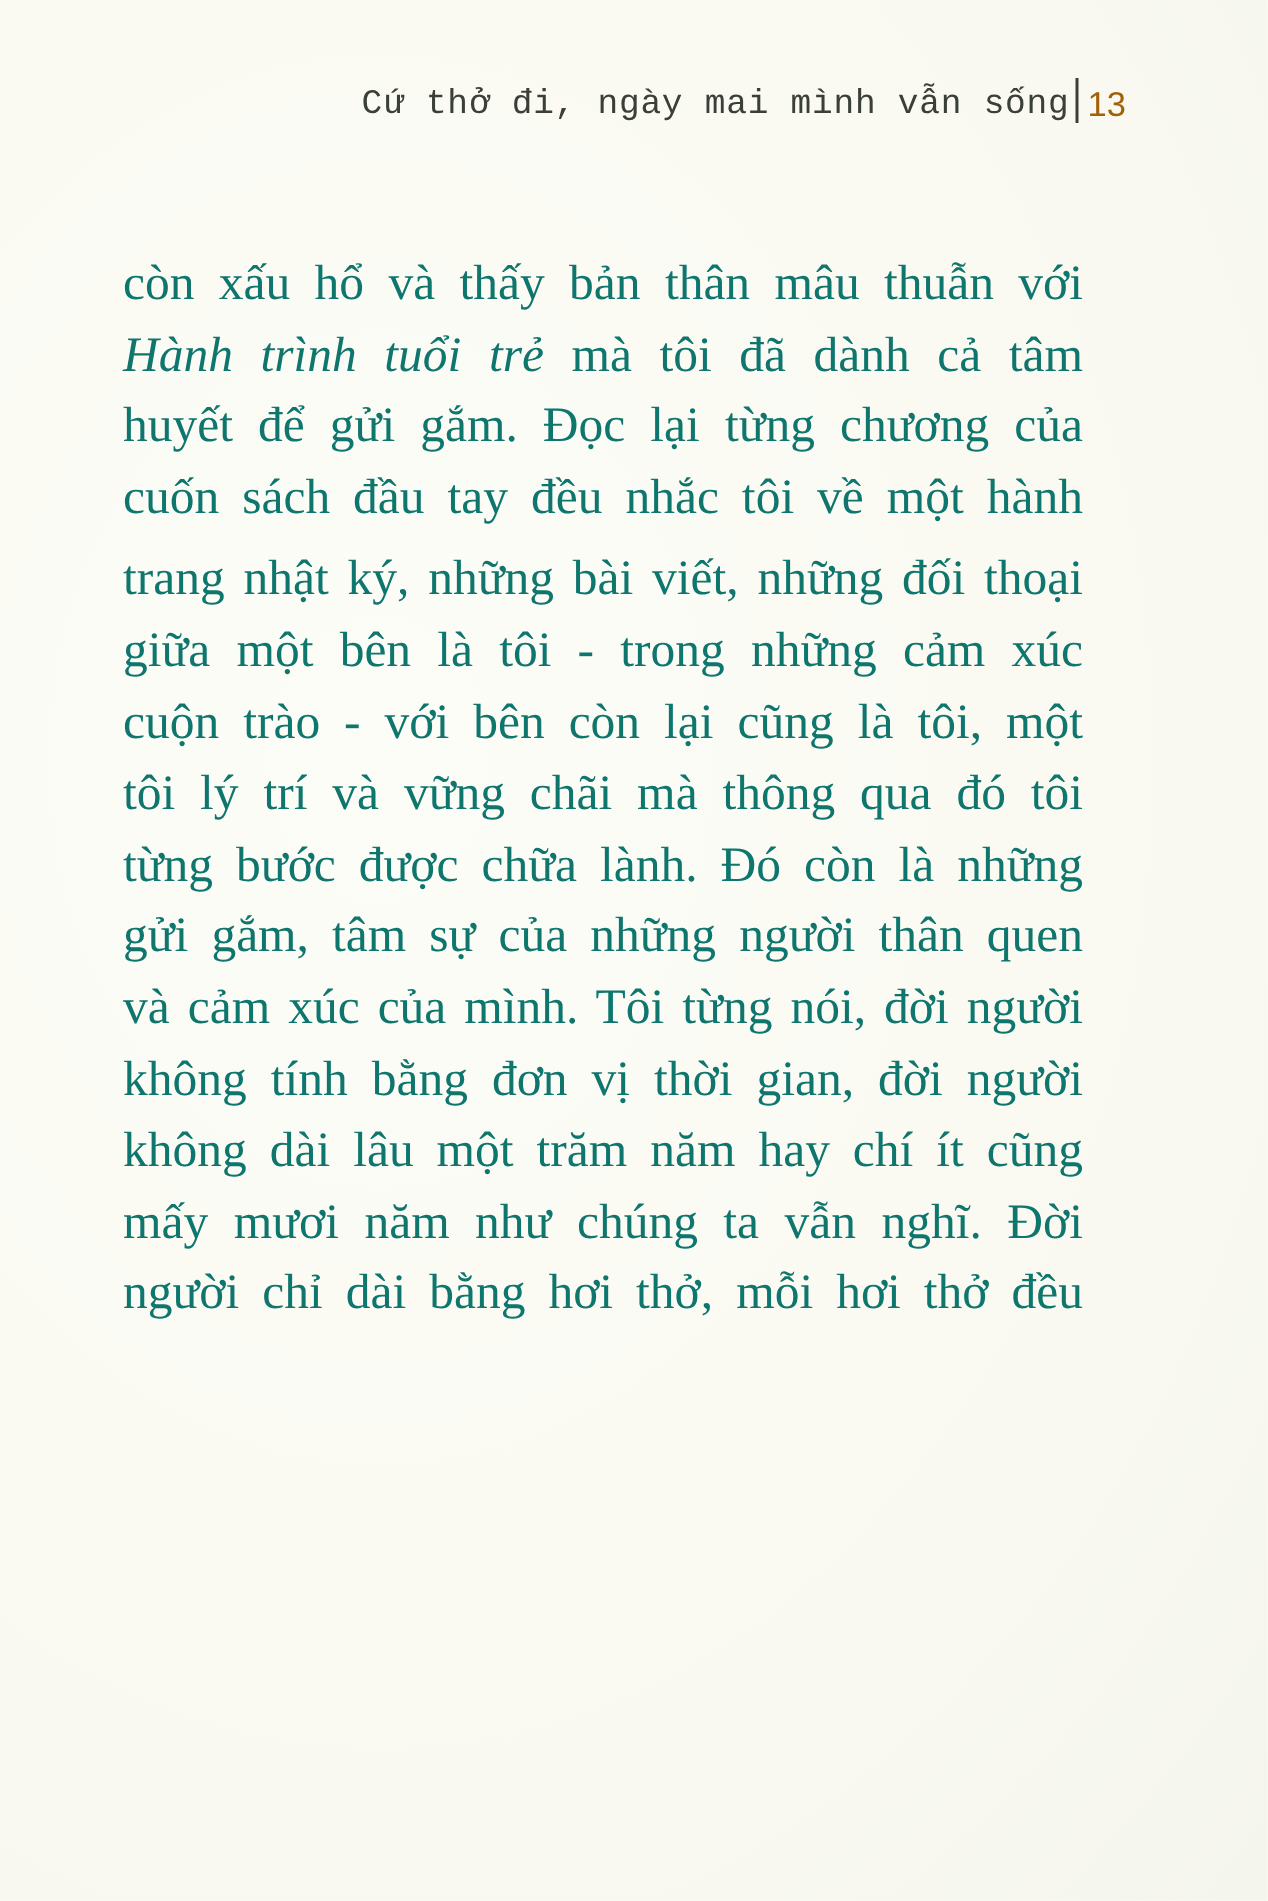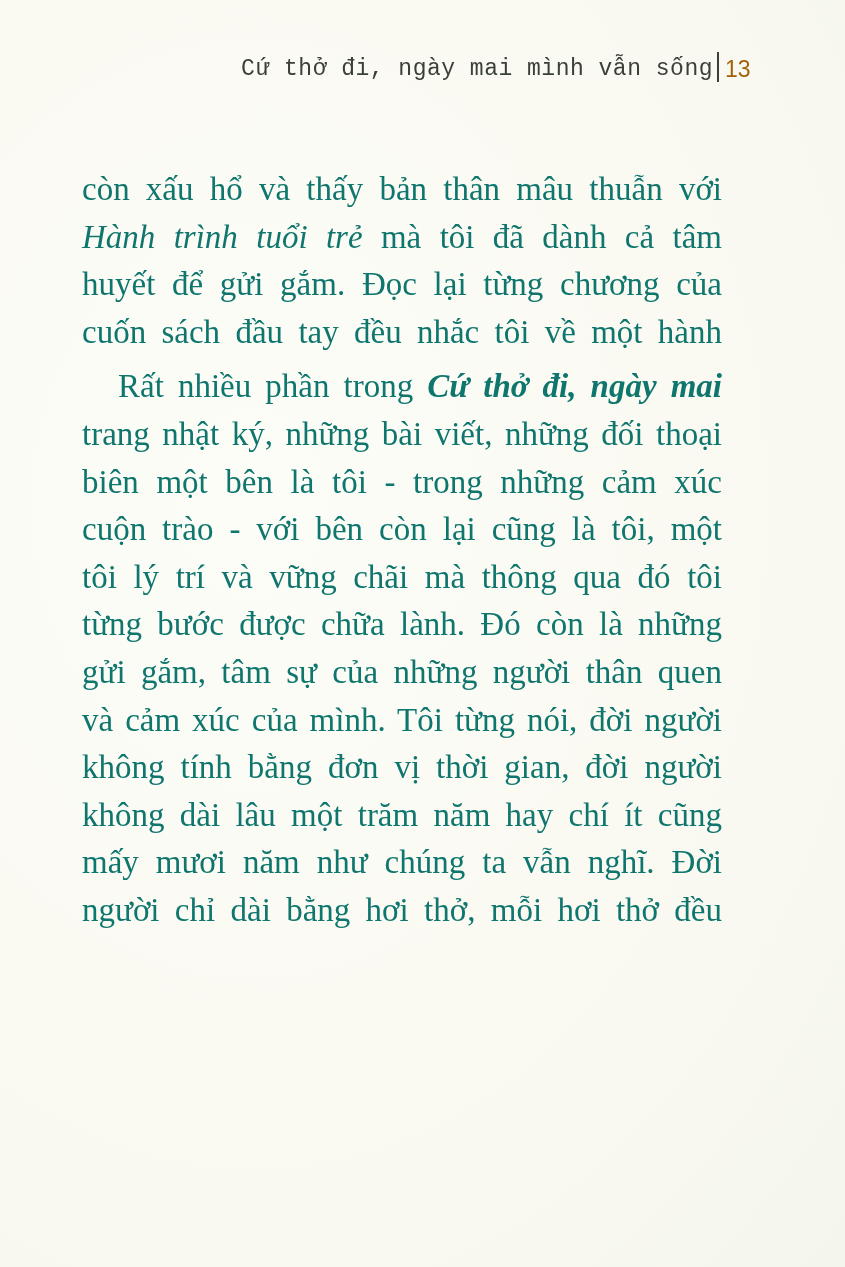--- a/index.html
+++ b/index.html
@@ -60,23 +60,22 @@
 
 <div class="body-text">
   <div>
     <span class="line"><span>còn xấu hổ và thấy bản thân mâu thuẫn với</span></span>
     <span class="line"><span class="it">Hành trình tuổi trẻ</span><span> mà tôi đã dành cả tâm</span></span>
     <span class="line"><span>huyết để gửi gắm. Đọc lại từng chương của</span></span>
     <span class="line"><span>cuốn sách đầu tay đều nhắc tôi về một hành</span></span>
   </div>
   <div class="gap"></div>
   <div>
-    <span class="line indent"><span>Rất nhiều phần trong </span><span class="bi">Cứ thở đi, ngày mai</span></span>
     <span class="line"><span>trang nhật ký, những bài viết, những đối thoại</span></span>
-    <span class="line"><span>biên một bên là tôi - trong những cảm xúc</span></span>
+    <span class="line"><span>giữa một bên là tôi - trong những cảm xúc</span></span>
     <span class="line"><span>cuộn trào - với bên còn lại cũng là tôi, một</span></span>
     <span class="line"><span>tôi lý trí và vững chãi mà thông qua đó tôi</span></span>
     <span class="line"><span>từng bước được chữa lành. Đó còn là những</span></span>
     <span class="line"><span>gửi gắm, tâm sự của những người thân quen</span></span>
     <span class="line"><span>và cảm xúc của mình. Tôi từng nói, đời người</span></span>
     <span class="line"><span>không tính bằng đơn vị thời gian, đời người</span></span>
     <span class="line"><span>không dài lâu một trăm năm hay chí ít cũng</span></span>
     <span class="line"><span>mấy mươi năm như chúng ta vẫn nghĩ. Đời</span></span>
     <span class="line"><span>người chỉ dài bằng hơi thở, mỗi hơi thở đều</span></span>
   </div>

